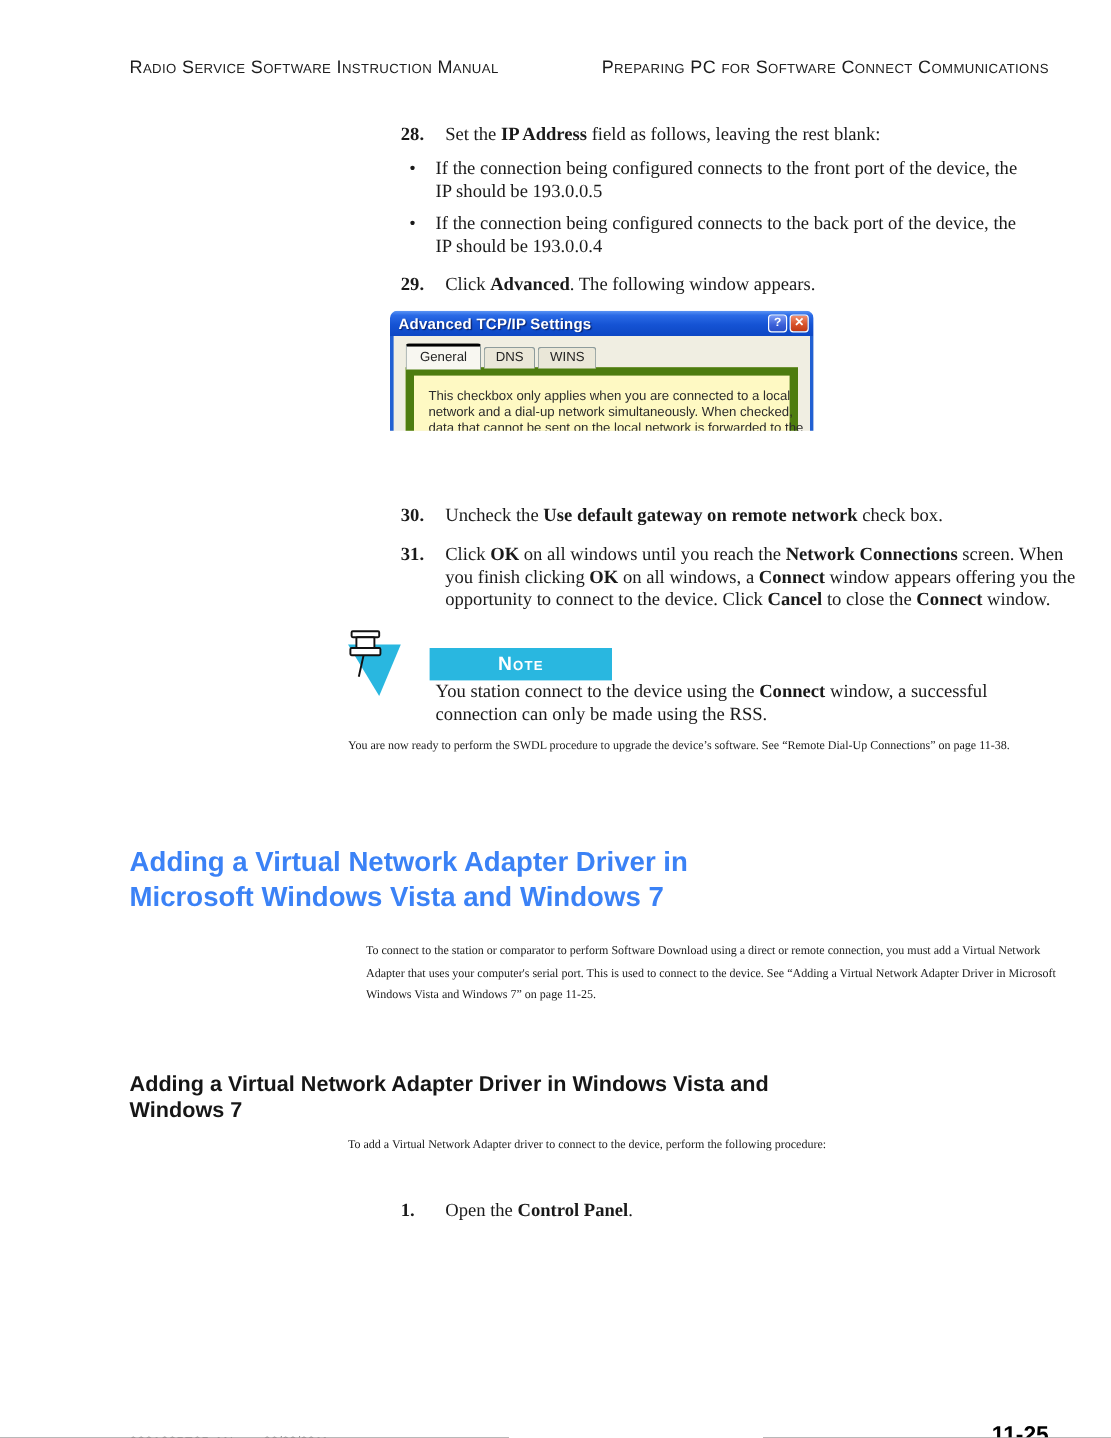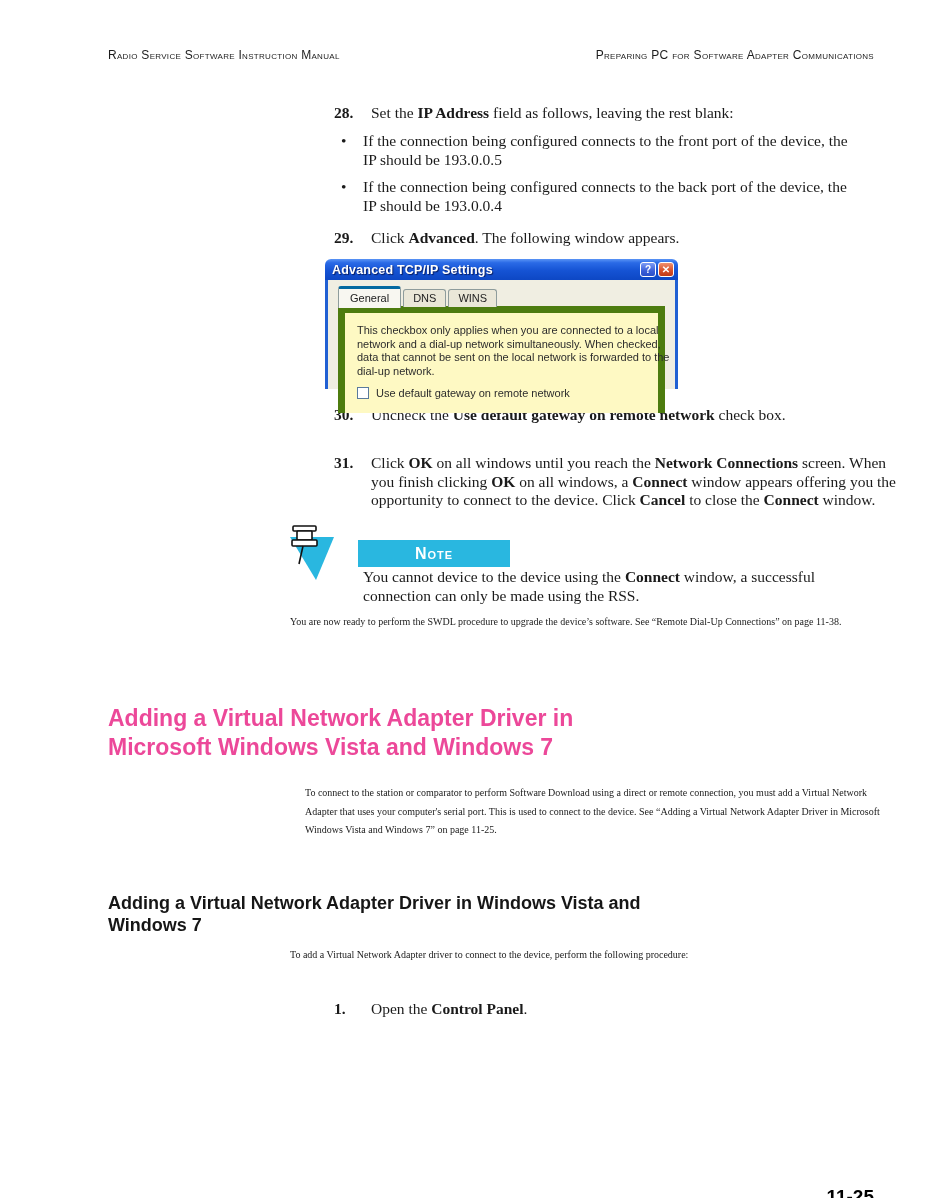--- a/index.html
+++ b/index.html
@@ -7,21 +7,21 @@
   .page {
     position:relative; width:926px; height:1198px; margin:0 auto;
     background:#ffffff; overflow:hidden;
     font-family:"Liberation Serif", serif; color:#1a1a1a;
   }
   
   .runhead {
     position:absolute; top:48px; left:108px; right:52px;
     display:flex; justify-content:space-between;
     font-family:"Liberation Sans", sans-serif;
-    font-variant:small-caps; font-size:12px; letter-spacing:.3px; color:#1c1c1c;
+    font-variant:small-caps; font-size:15px; letter-spacing:.3px; color:#1c1c1c;
   }
   .pagefoot {
     position:absolute; top:1186px; left:108px; right:52px;
     display:flex; justify-content:space-between; align-items:flex-end;
     font-family:"Liberation Sans", sans-serif; font-size:11px; color:#2a2a2a;
   }
   .pagefoot .docnum { letter-spacing:.4px; }
   .pagefoot .docdate { margin-left:22px; }
   .pagefoot .pagenum { font-size:19px; font-weight:bold; color:#000; }
 
@@ -43,31 +43,31 @@
     font-variant:small-caps; font-size:16px; letter-spacing:1px;
     display:flex; align-items:center; justify-content:center;
   }
   .note-icon { position:absolute; left:284px; top:524px; }
   .note-text { position:absolute; left:363px; top:568px; width:470px; font-size:15.5px; line-height:18.5px; }
 
   
   .h1 {
     position:absolute; left:108px; top:704px; width:600px;
     font-family:"Liberation Sans", sans-serif; font-weight:bold;
-    font-size:23px; line-height:29px; color:#ec4899;
+    font-size:23px; line-height:29px; color:#3b82f6;
   }
   .h2 {
     position:absolute; left:108px; top:892px; width:620px;
     font-family:"Liberation Sans", sans-serif; font-weight:bold;
     font-size:18px; line-height:22px; color:#161616;
   }
 
   
   .xp-dialog {
-    position:absolute; left:325px; top:259px; width:353px; height:154px;
+    position:absolute; left:325px; top:259px; width:353px; height:100px;
     overflow:hidden; font-family:"Liberation Sans", sans-serif;
   }
   .xp-titlebar {
     height:21px; border-radius:6px 6px 0 0;
     background:linear-gradient(180deg,#5a94f5 0%,#2a6ae6 18%,#1553d4 55%,#0d47c4 100%);
     display:flex; align-items:center; padding:0 4px 0 7px;
   }
   .xp-title {
     flex:1; color:#ffffff; font-weight:bold; font-size:12.5px;
     text-shadow:1px 1px 1px rgba(0,0,40,.65); letter-spacing:.2px;
@@ -85,21 +85,21 @@
     border-left:3px solid #2160d3; border-right:3px solid #2160d3;
     padding-top:6px;
   }
   .xp-tabs { display:flex; margin-left:10px; position:relative; z-index:2; align-items:flex-end; }
   .xp-tab {
     font-size:11px; color:#222; background:#eae7d8;
     border:1px solid #8e9c9c; border-bottom:none; border-radius:3px 3px 0 0;
     padding:2px 9px 3px 9px; margin-right:2px;
   }
   .xp-tab.active {
-    background:#f8f7f1; border-top:3px solid #0369a1; padding:3px 11px 4px 11px;
+    background:#f8f7f1; border-top:3px solid #000000; padding:3px 11px 4px 11px;
     margin-bottom:-1px; position:relative; z-index:3;
   }
   .xp-panel {
     margin:0 10px; border:7px solid #4d7c0f; background:#fef9c3;
     padding:11px 12px 10px 12px; height:120px; position:relative; z-index:1; margin-top:-1px;
   }
   .xp-text { font-size:11px; line-height:13.5px; color:#2c2c2c; width:318px; }
   .xp-checkrow { display:flex; align-items:center; margin-top:9px; }
   .xp-checkbox {
     width:12px; height:12px; background:#ffffff; border:1px solid #5a7a9c;
@@ -107,21 +107,21 @@
   }
   .xp-checklabel { font-size:11px; color:#2c2c2c; }
 </style>
 </head>
 <body>
 
 <div class="page">
 
   <div class="runhead">
     <span>Radio Service Software Instruction Manual</span>
-    <span>Preparing PC for Software Adapter Communications</span>
+    <span>Preparing PC for Software Connect Communications</span>
   </div>
 
   <div class="step" style="top:104px;">
     <span class="num">28.</span>
     <span class="txt" style="width:545px;"><span>Set the </span><span style="font-weight: bold;">IP Address</span><span> field as follows, leaving the rest blank:</span></span>
   </div>
   <div class="bullet" style="top:132px;">
     <span class="dot">•</span>
     <span class="txt">If the connection being configured connects to the front port of the device, the IP should be 193.0.0.5</span>
   </div>
@@ -150,21 +150,21 @@
       <div class="xp-panel">
         <div class="xp-text">This checkbox only applies when you are connected to a local network and a dial-up network simultaneously.  When checked, data that cannot be sent on the local network is forwarded to the dial-up network.</div>
         <div class="xp-checkrow">
           <span class="xp-checkbox"></span>
           <span class="xp-checklabel">Use default gateway on remote network</span>
         </div>
       </div>
     </div>
   </div>
 
-  <div class="step" style="top:406px;">
+  <div class="step" style="top:421px;">
     <span class="num">30.</span>
     <span class="txt" style="width:545px;"><span>Uncheck the </span><span style="font-weight: bold;">Use default gateway on remote network</span><span> check box.</span></span>
   </div>
 
   <div class="step" style="top:454px;">
     <span class="num">31.</span>
     <span class="txt" style="width:534px;"><span>Click </span><span style="font-weight: bold;">OK</span><span> on all windows until you reach the </span><span style="font-weight: bold;">Network Connections</span><span> screen. When you finish clicking </span><span style="font-weight: bold;">OK</span><span> on all windows, a </span><span style="font-weight: bold;">Connect</span><span> window appears offering you the opportunity to connect to the device. Click </span><span style="font-weight: bold;">Cancel</span><span> to close the </span><span style="font-weight: bold;">Connect</span><span> window.</span></span>
   </div>
 
   <span class="note-icon">
@@ -174,21 +174,21 @@
         <rect x="9" y="2" width="23" height="5" rx="1"></rect>
         <rect x="13" y="7" width="15" height="9" rx="1"></rect>
         <rect x="8" y="16" width="25" height="6" rx="1"></rect>
         <line x1="19" y1="22" x2="15" y2="40"></line>
       </g>
     </svg>
   </span>
   <div class="note-banner">
     <span>Note</span>
   </div>
-  <div class="note-text"><span>You cannot device to the device using the </span><span style="font-weight: bold;">Connect</span><span> window, a successful connection can only be made using the RSS.</span></div>
+  <div class="note-text"><span>You station connect to the device using the </span><span style="font-weight: bold;">Connect</span><span> window, a successful connection can only be made using the RSS.</span></div>
 
   <div class="para" style="top:613px; left:290px; width:565px;">You are now ready to perform the SWDL procedure to upgrade the device’s software. See “Remote Dial-Up Connections” on page 11-38.</div>
 
   <div class="h1">
     <div>Adding a Virtual Network Adapter Driver in</div>
     <div>Microsoft Windows Vista and Windows 7</div>
   </div>
 
   <div class="para" style="top:784px; left:305px; width:580px;">To connect to the station or comparator to perform Software Download using a direct or remote connection, you must add a Virtual Network Adapter that uses your computer's serial port. This is used to connect to the device. See “Adding a Virtual Network Adapter Driver in Microsoft Windows Vista and Windows 7” on page 11-25.</div>
 

